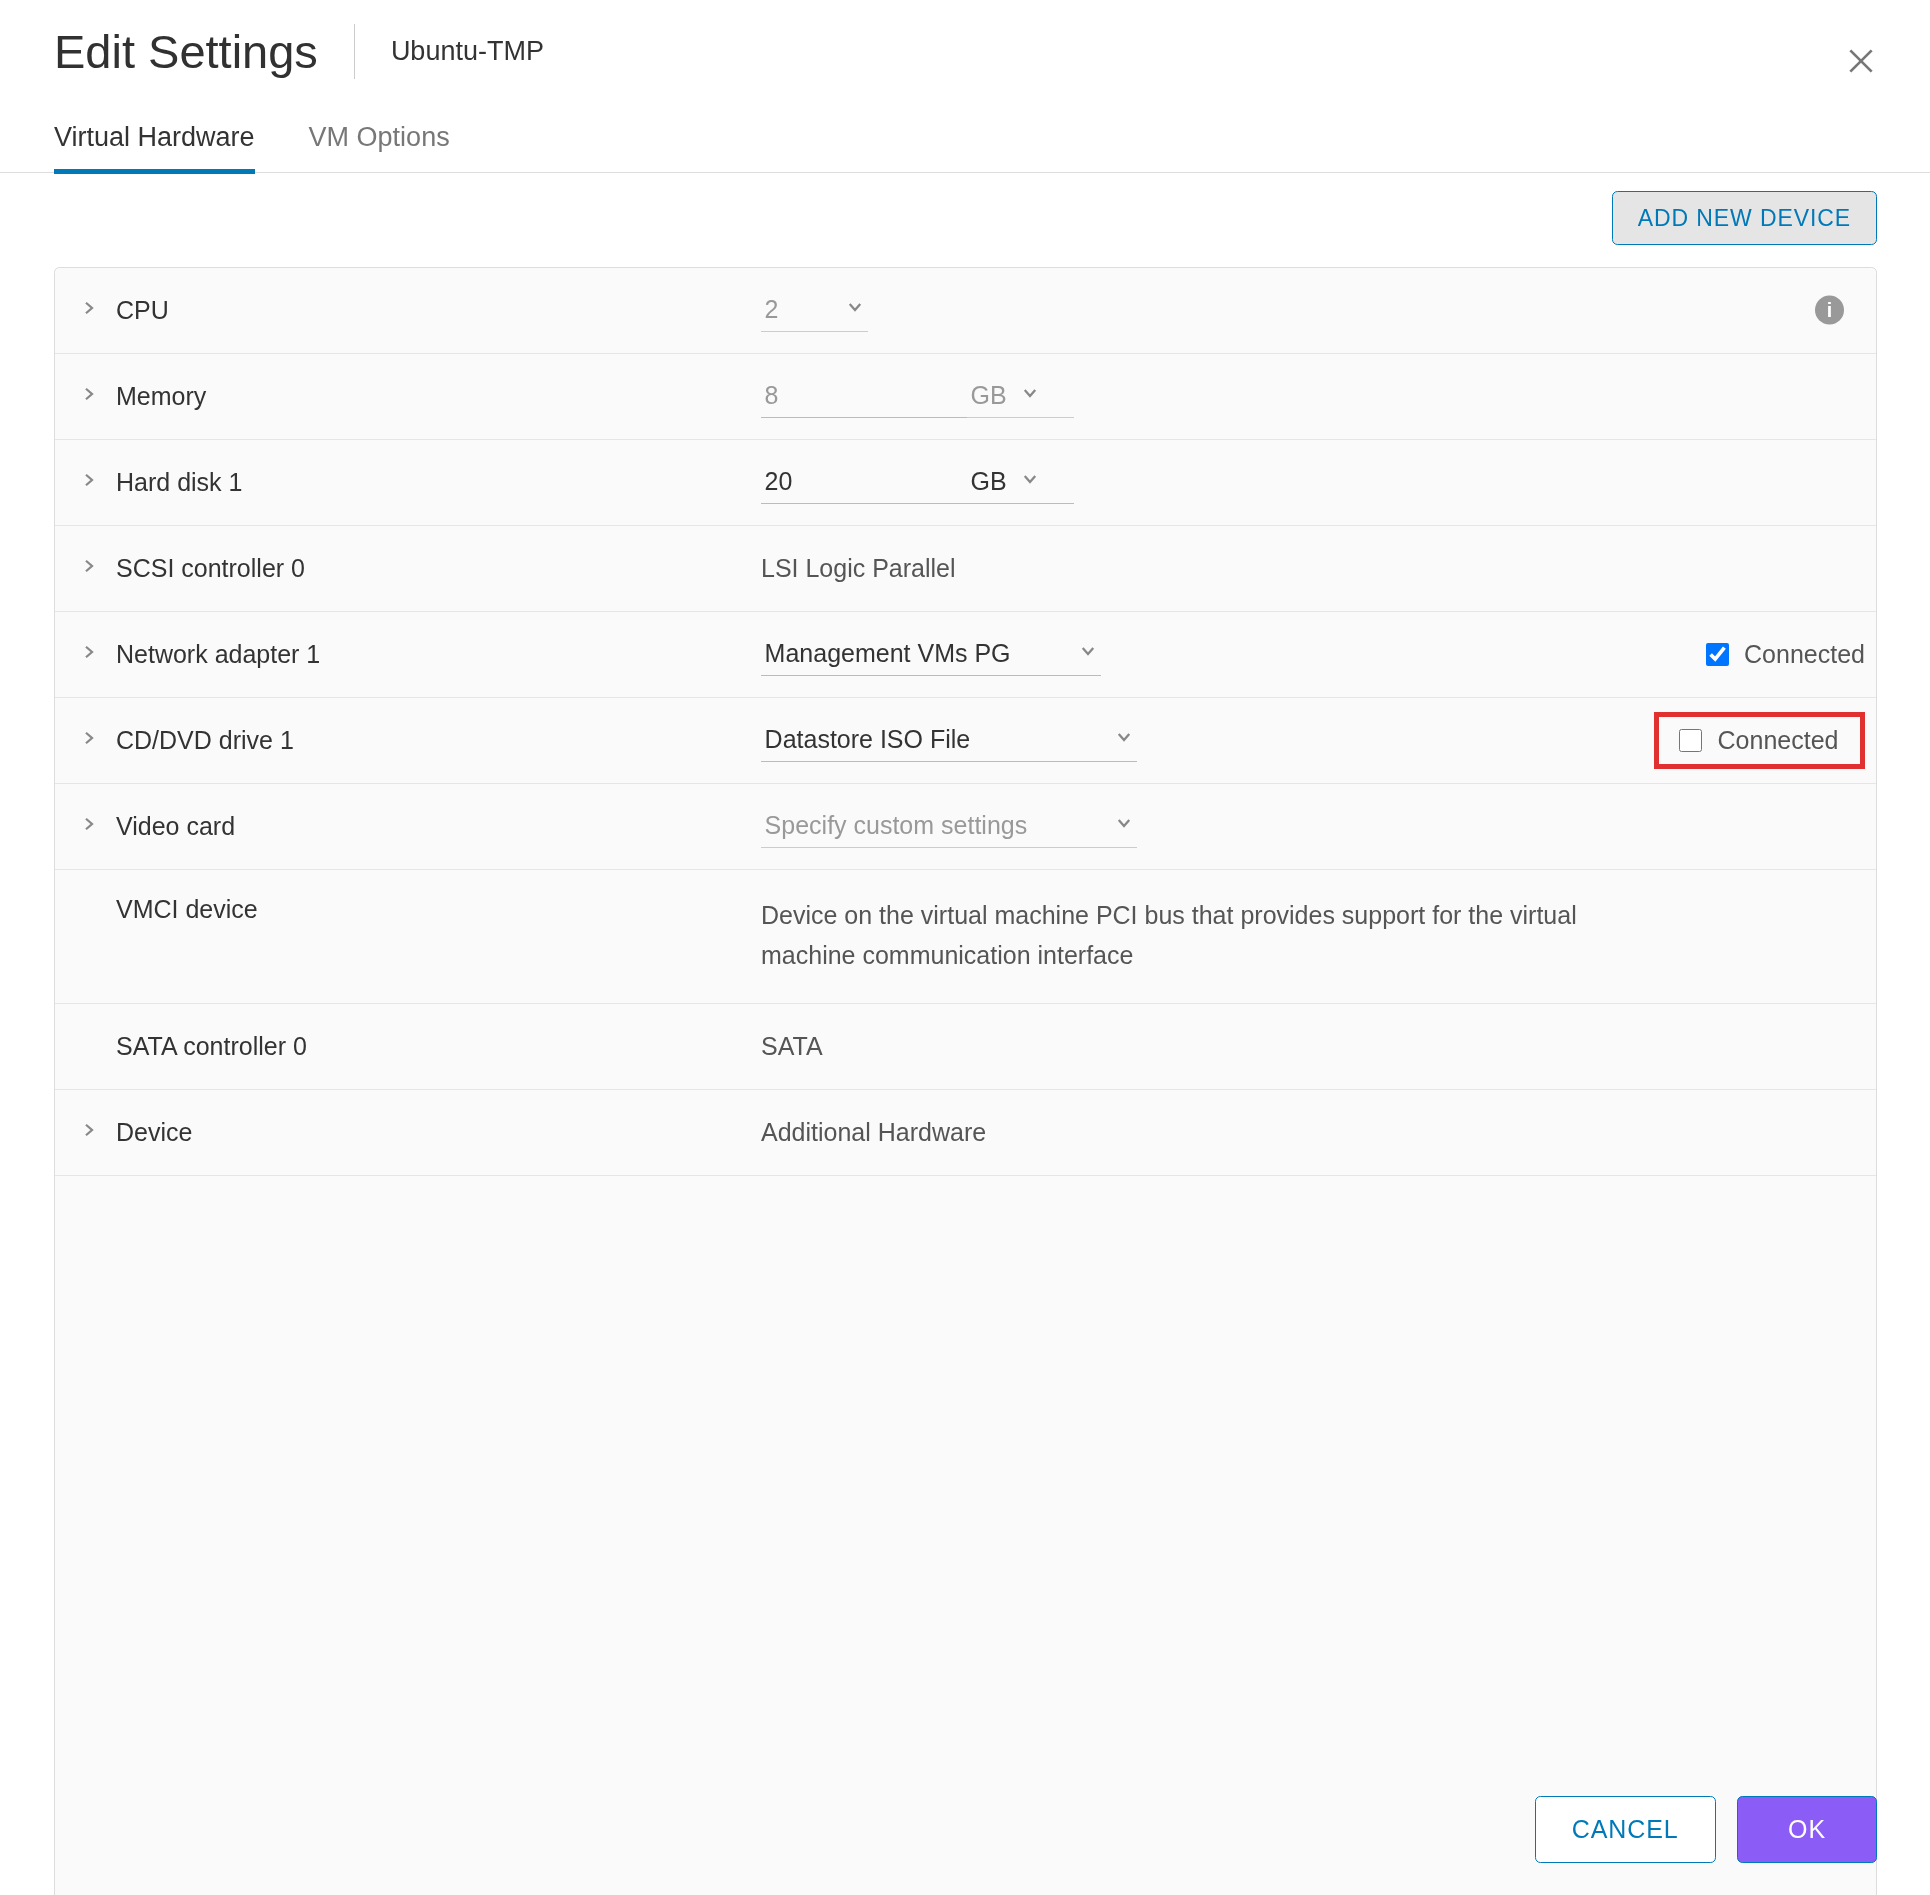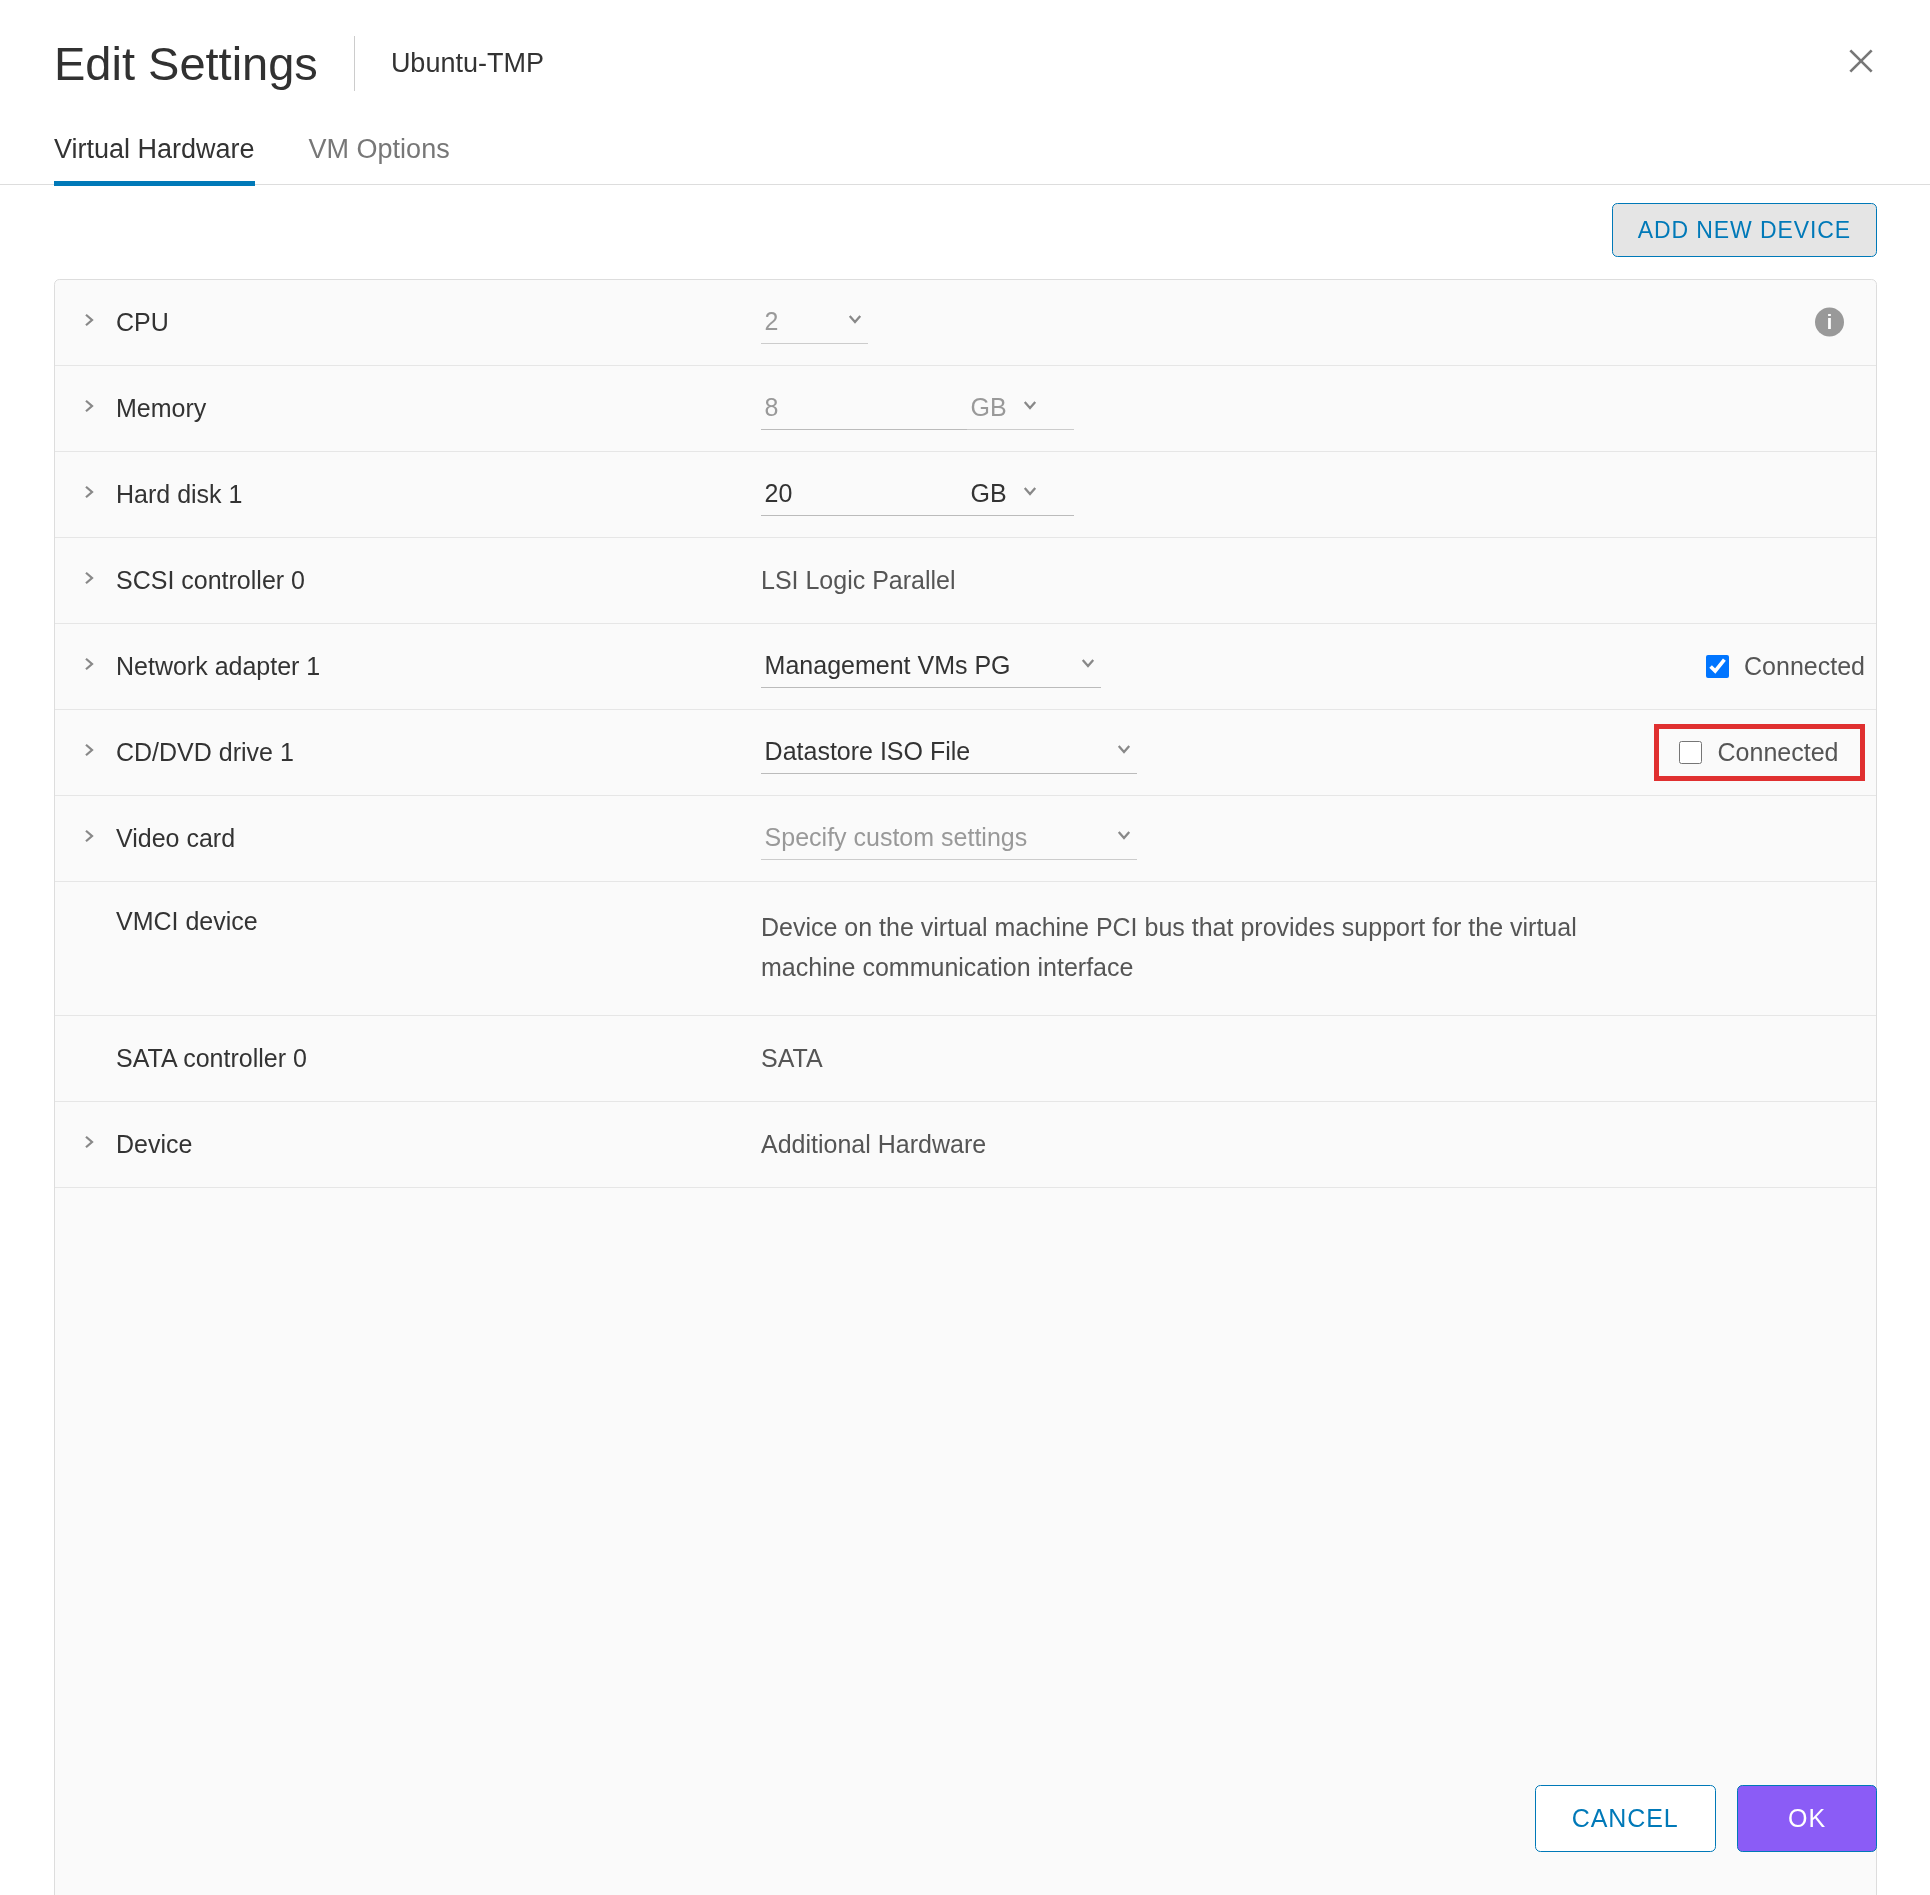--- a/index.html
+++ b/index.html
@@ -14,21 +14,21 @@
   .dialog {
     width: 1931px;
     height: 1895px;
     position: relative;
     background: #fff;
     padding: 0;
   }
   .header {
     display: flex;
     align-items: center;
-    padding: 36px 54px 27px 54px;
+    padding: 24px 54px 27px 54px;
     position: relative;
   }
   .header-title {
     font-size: 47px;
     font-weight: 400;
     color: #313131;
     padding-right: 36px;
     border-right: 1.8px solid #ccc;
   }
   .header-sub {
@@ -174,21 +174,21 @@
   }
   .connected-box input[type=checkbox] {
     width: 23px; height: 23px;
   }
   .highlight {
     border: 5.4px solid #e03030;
     padding: 9px 21.5px 9px 16px;
   }
   .footer {
     position: absolute;
-    bottom: 43px;
+    bottom: 32px;
     right: 54px;
     display: flex;
     gap: 21.5px;
   }
   .btn {
     border-radius: 5.4px;
     font-size: 25px;
     padding: 18px 36px;
     cursor: pointer;
     letter-spacing: 0.9px;

